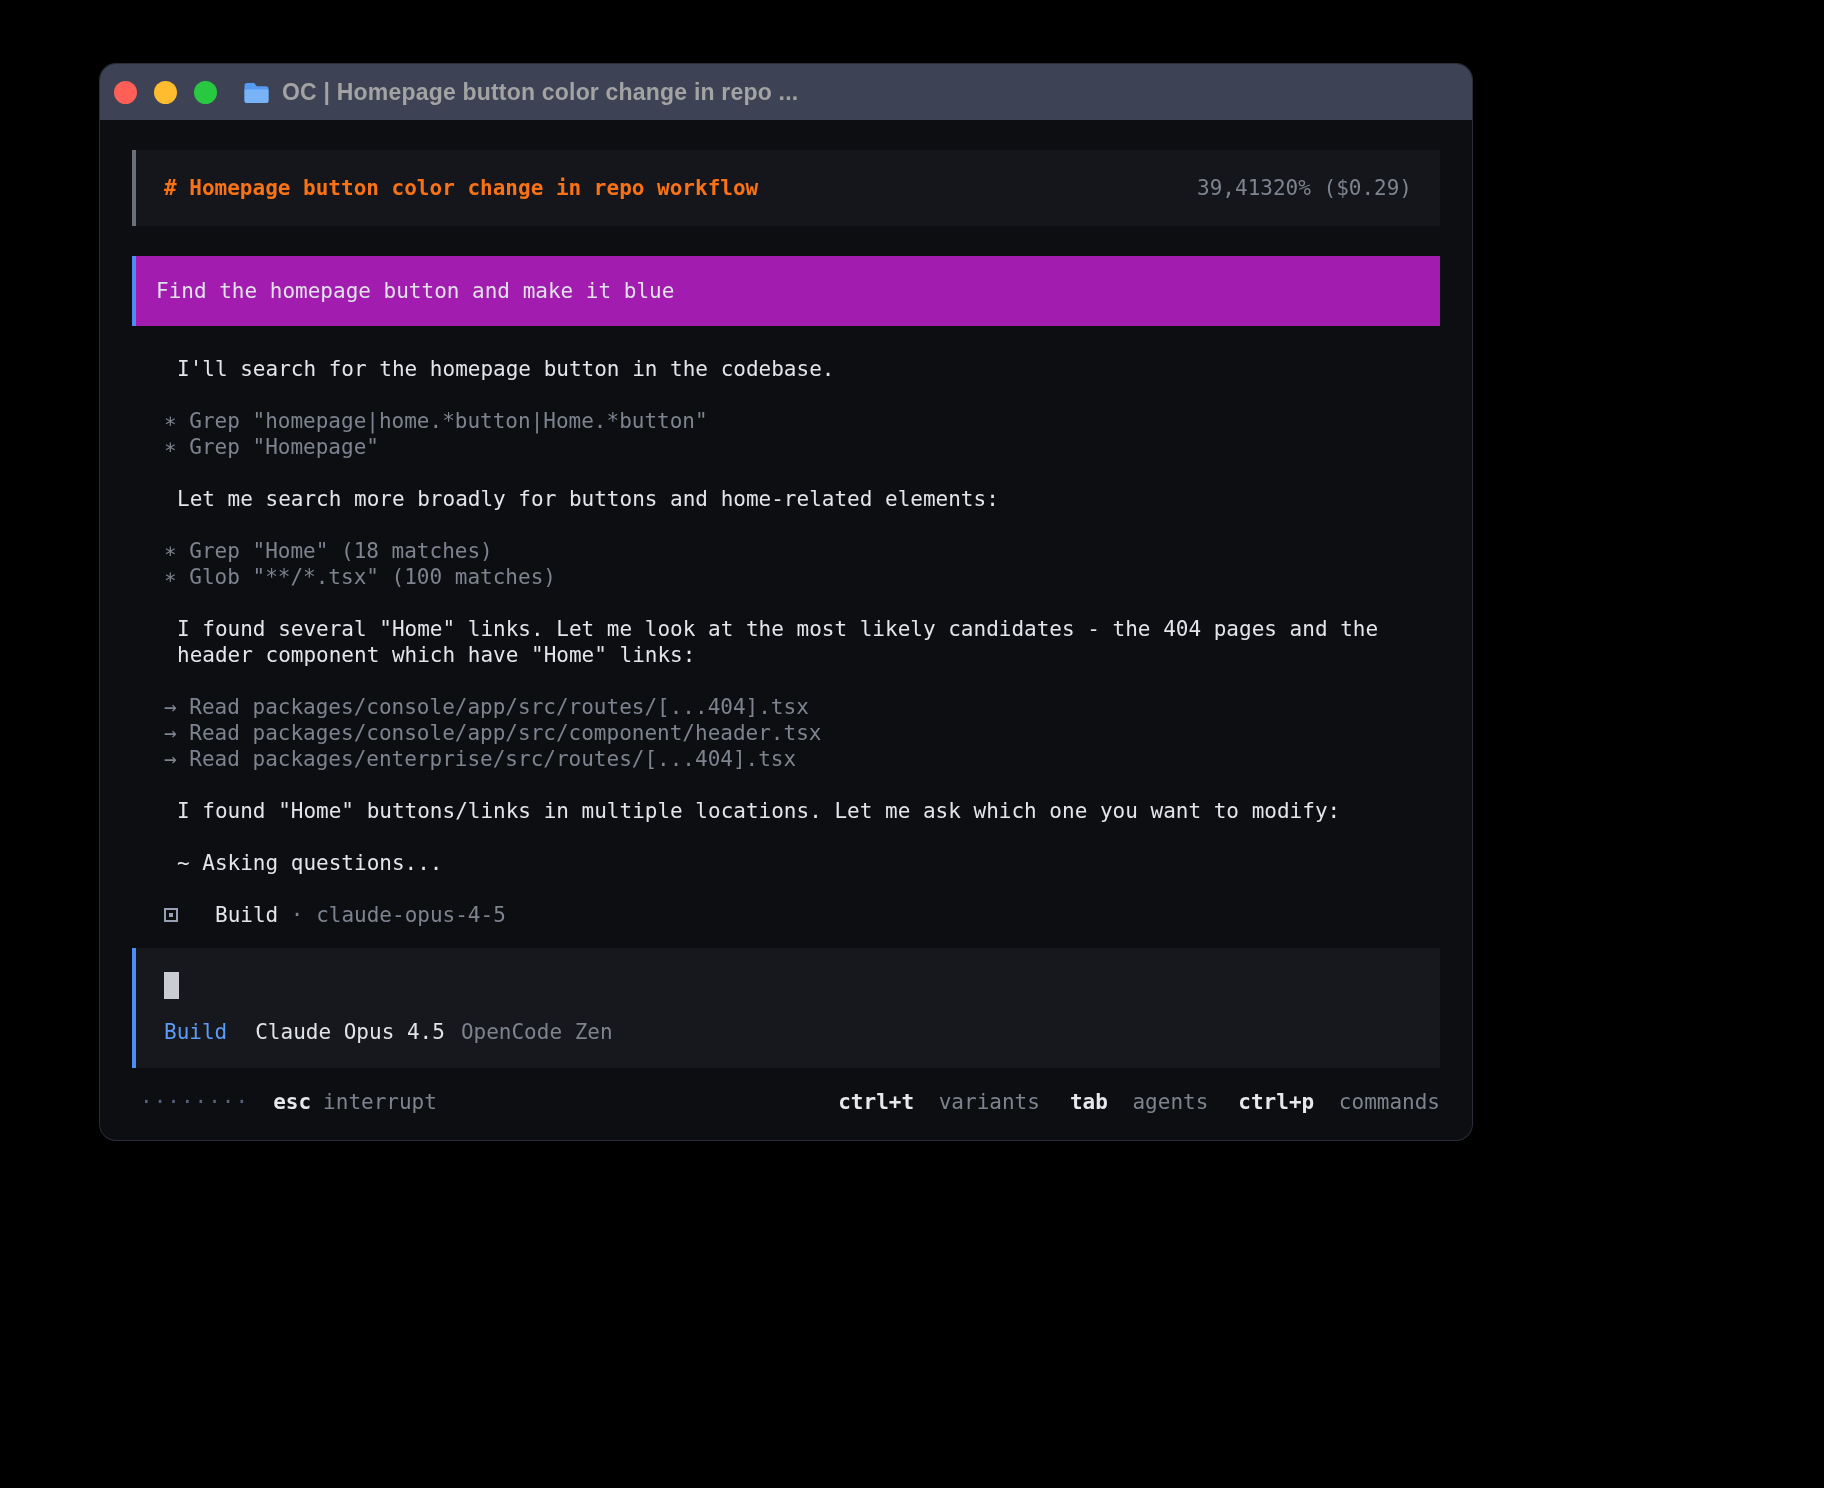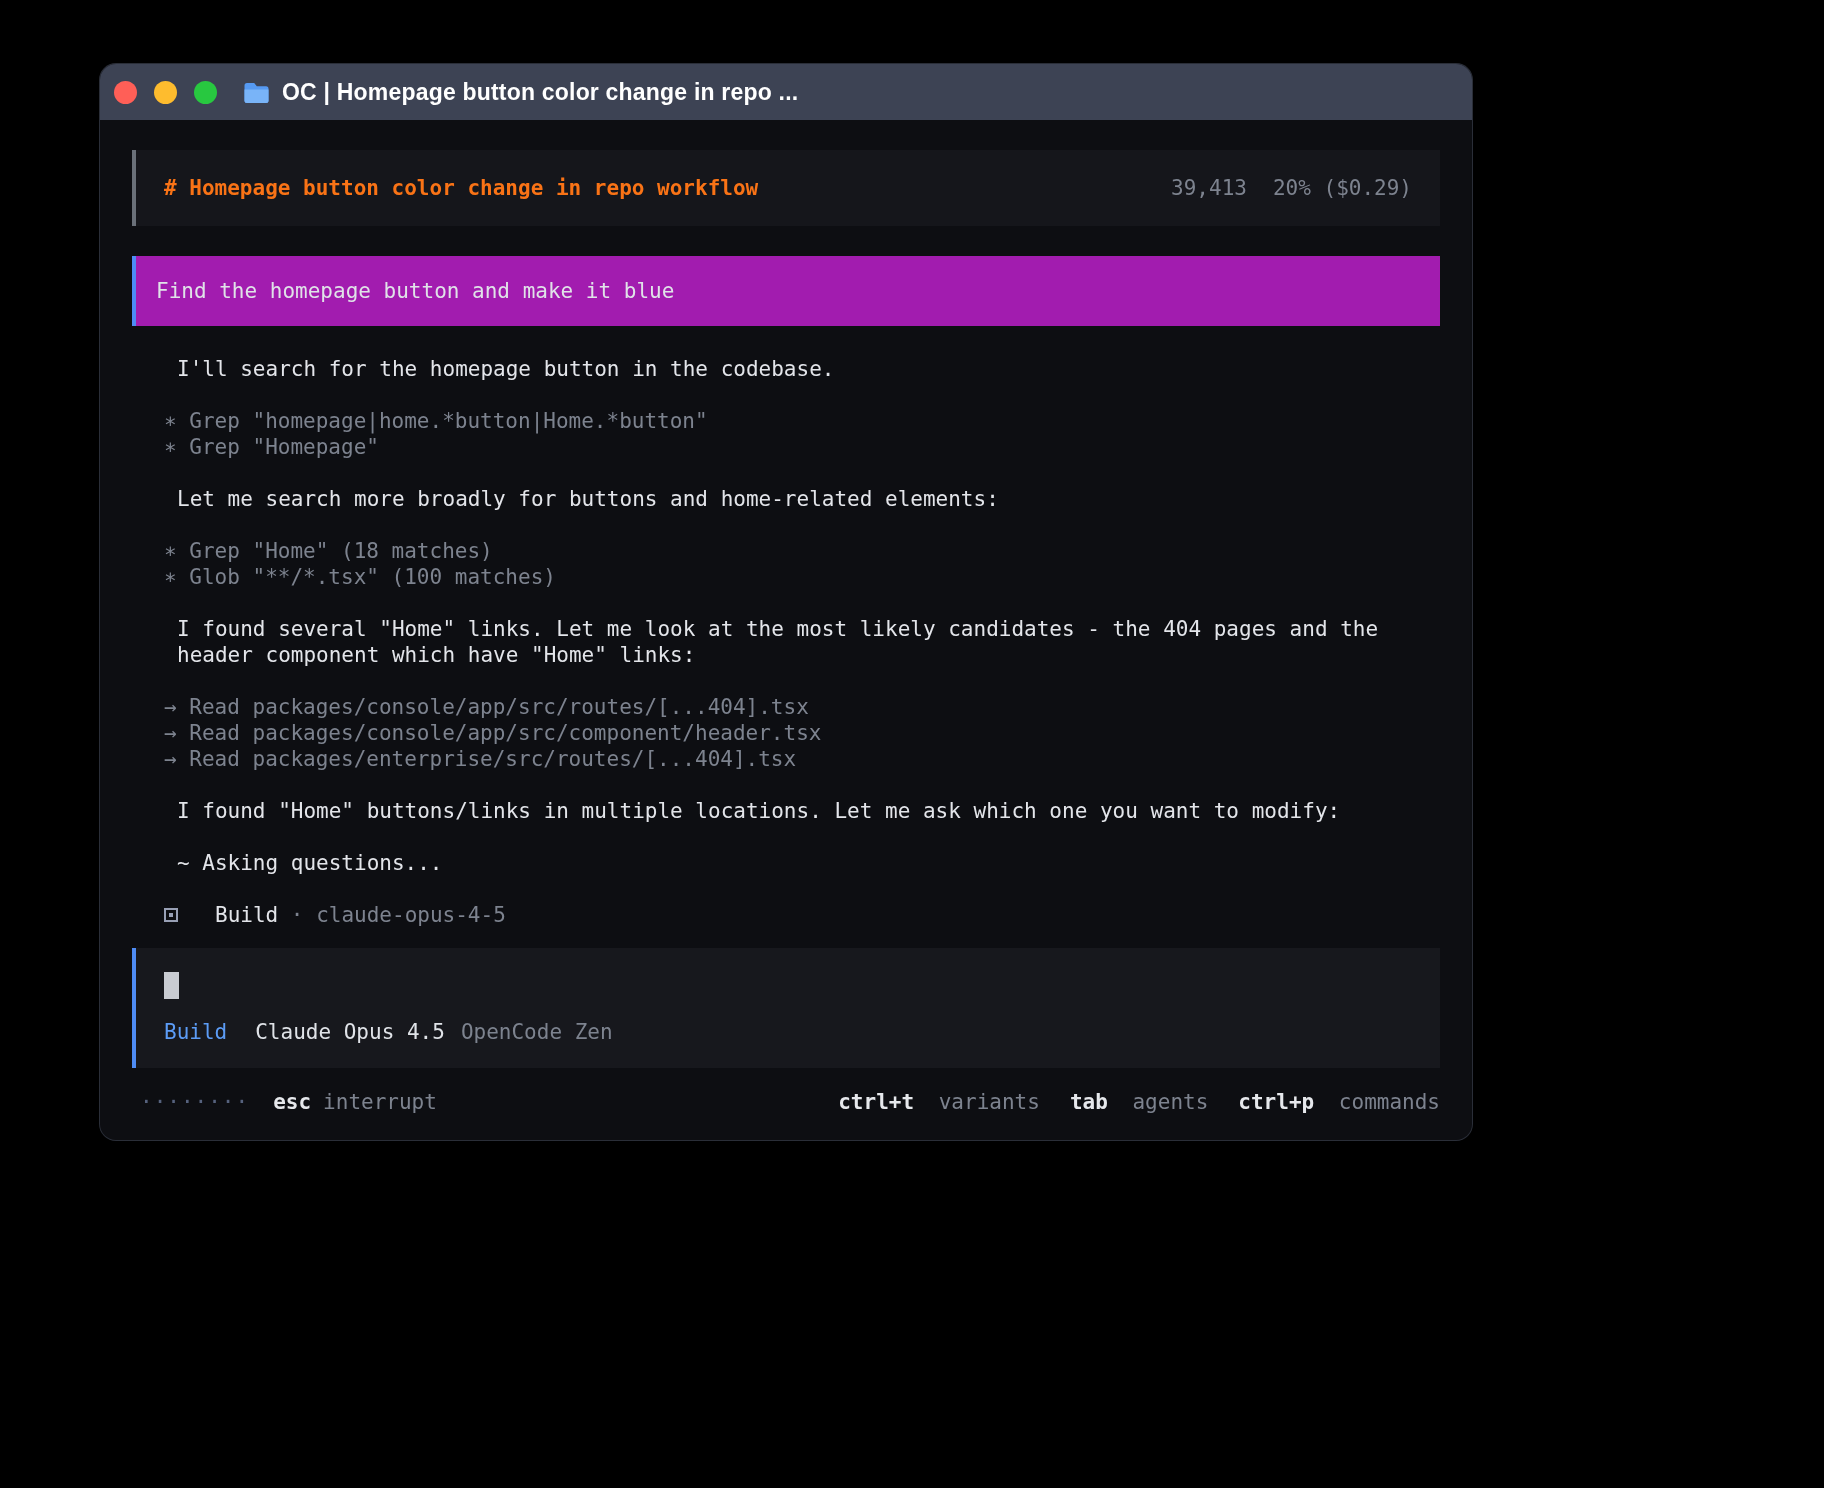--- a/index.html
+++ b/index.html
@@ -19,36 +19,36 @@
     padding-left:14px;
   }
   .lights { display:flex; gap:17px; }
   .light { width:23px; height:23px; border-radius:50%; }
   .light.red { background:#ff5f57; }
   .light.yellow { background:#febc2e; }
   .light.green { background:#28c840; }
   .folder { margin-left:26px; display:flex; align-items:center; }
   .tb-title {
     margin-left:12px; font-family:"Liberation Sans", sans-serif;
-    font-weight:bold; font-size:23px; color:#ffffff; letter-spacing:.2px;
+    font-weight:bold; font-size:23px; color:#a3a3a3; letter-spacing:.2px;
     white-space:nowrap;
   }
   
   .content { padding:0 32px; font-size:21px; color:#e3e5ea; }
   .fg  { color:#e3e5ea;margin-left:13px; }
   .dim { color:#7d838f; }
   .blue{ color:#5c9cf6; }
   .block { border-left:4px solid; display:flex; align-items:center; }
   .header-block {
     margin-top:30px; height:76px; background:#15161b; border-color:#6a7079;
     justify-content:space-between; padding:0 28px;
   }
   .header-title { font-weight:bold; color:#f97316; white-space:pre; }
   .header-right { color:#7d838f; display:flex; }
-  .header-right .ctx { margin-left:26px; }
+  .header-right .ctx { }
   .user-block {
     margin-top:30px; height:70px; background:#a21caf; border-color:#4e8cf5;
     padding:0 20px; color:#e0e3e8;
   }
   .transcript { margin:30px 0 0 32px; line-height:26px; white-space:pre; }
   .tline { min-height:26px; }
   .box-icon {
     display:inline-block; width:14px; height:14px; border:2px solid #98a0b5;
     position:relative; margin-right:24px;
   }

